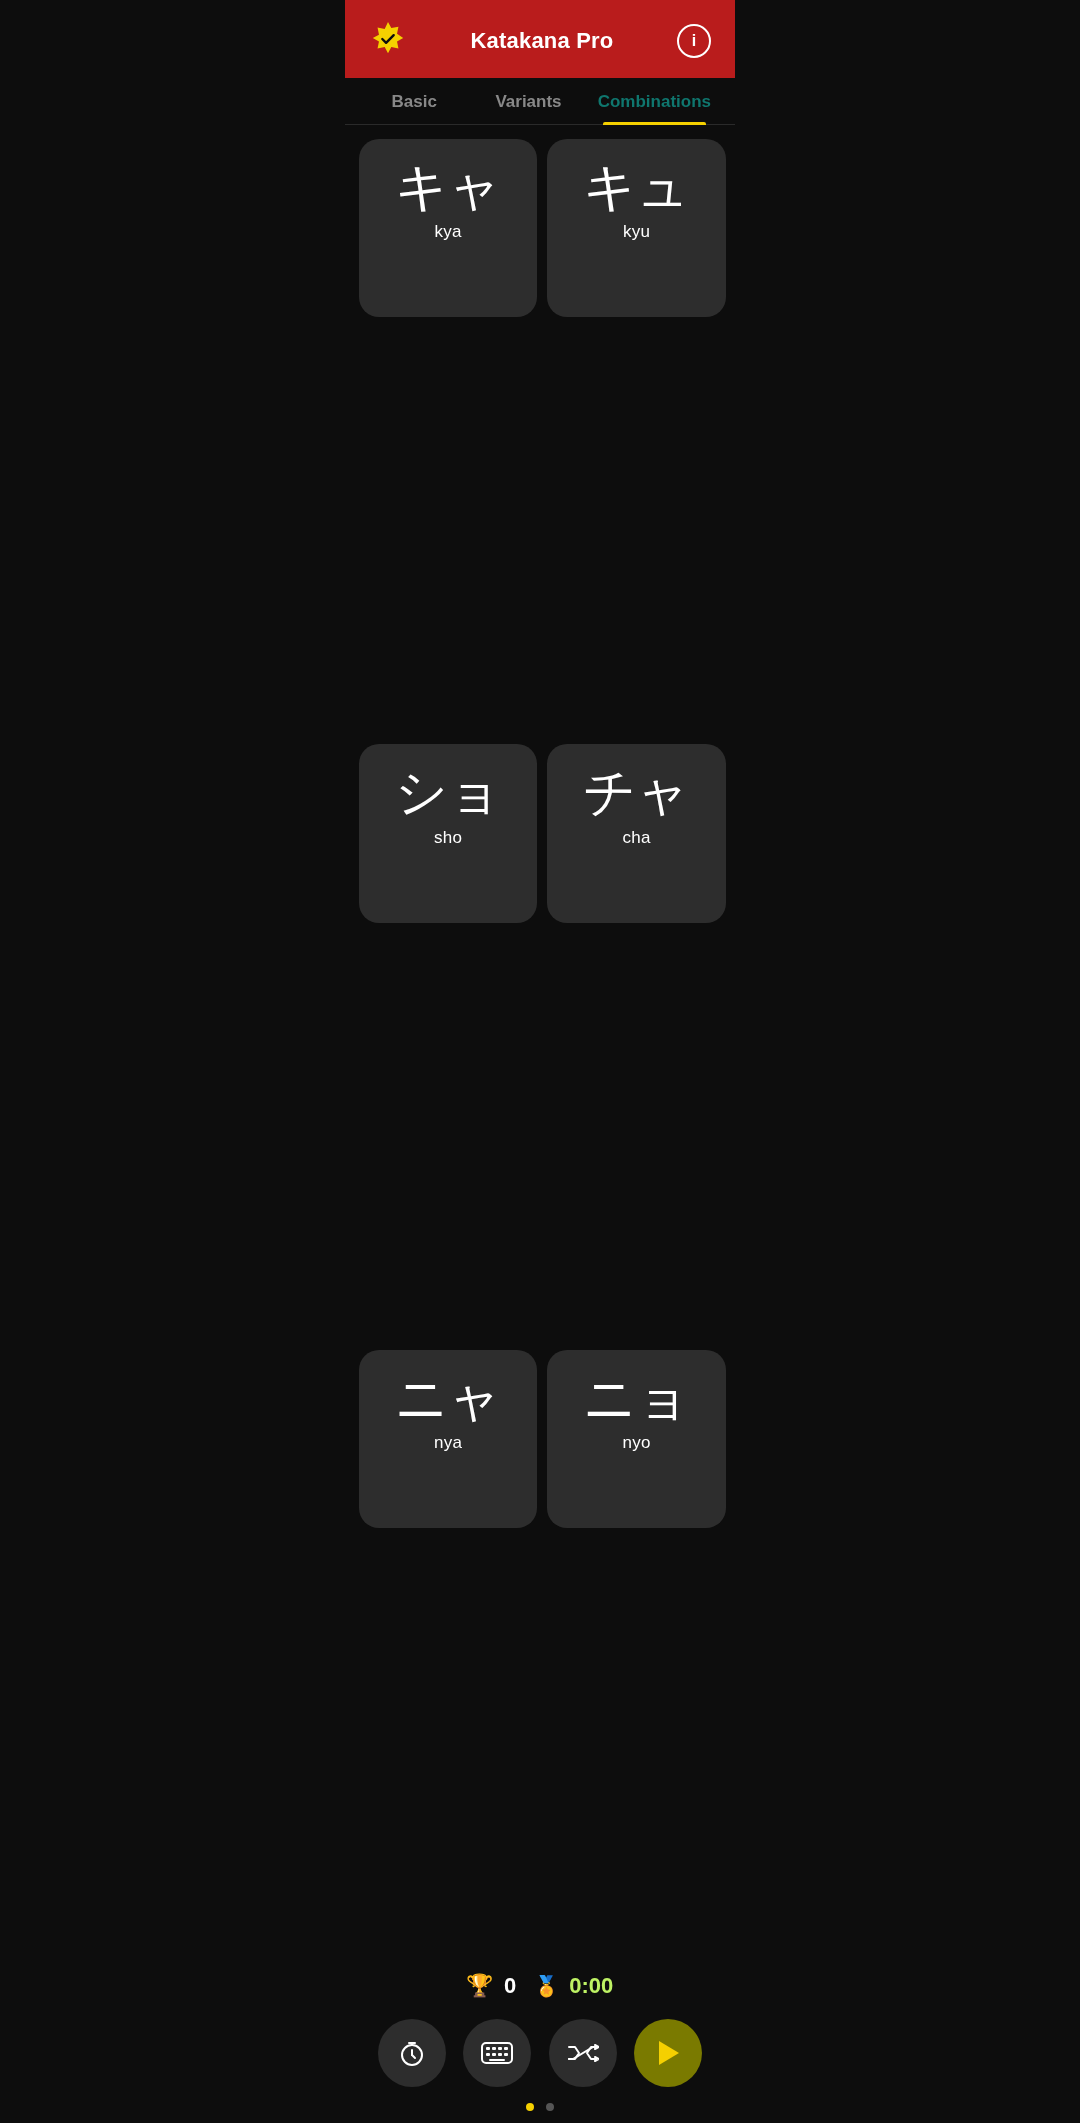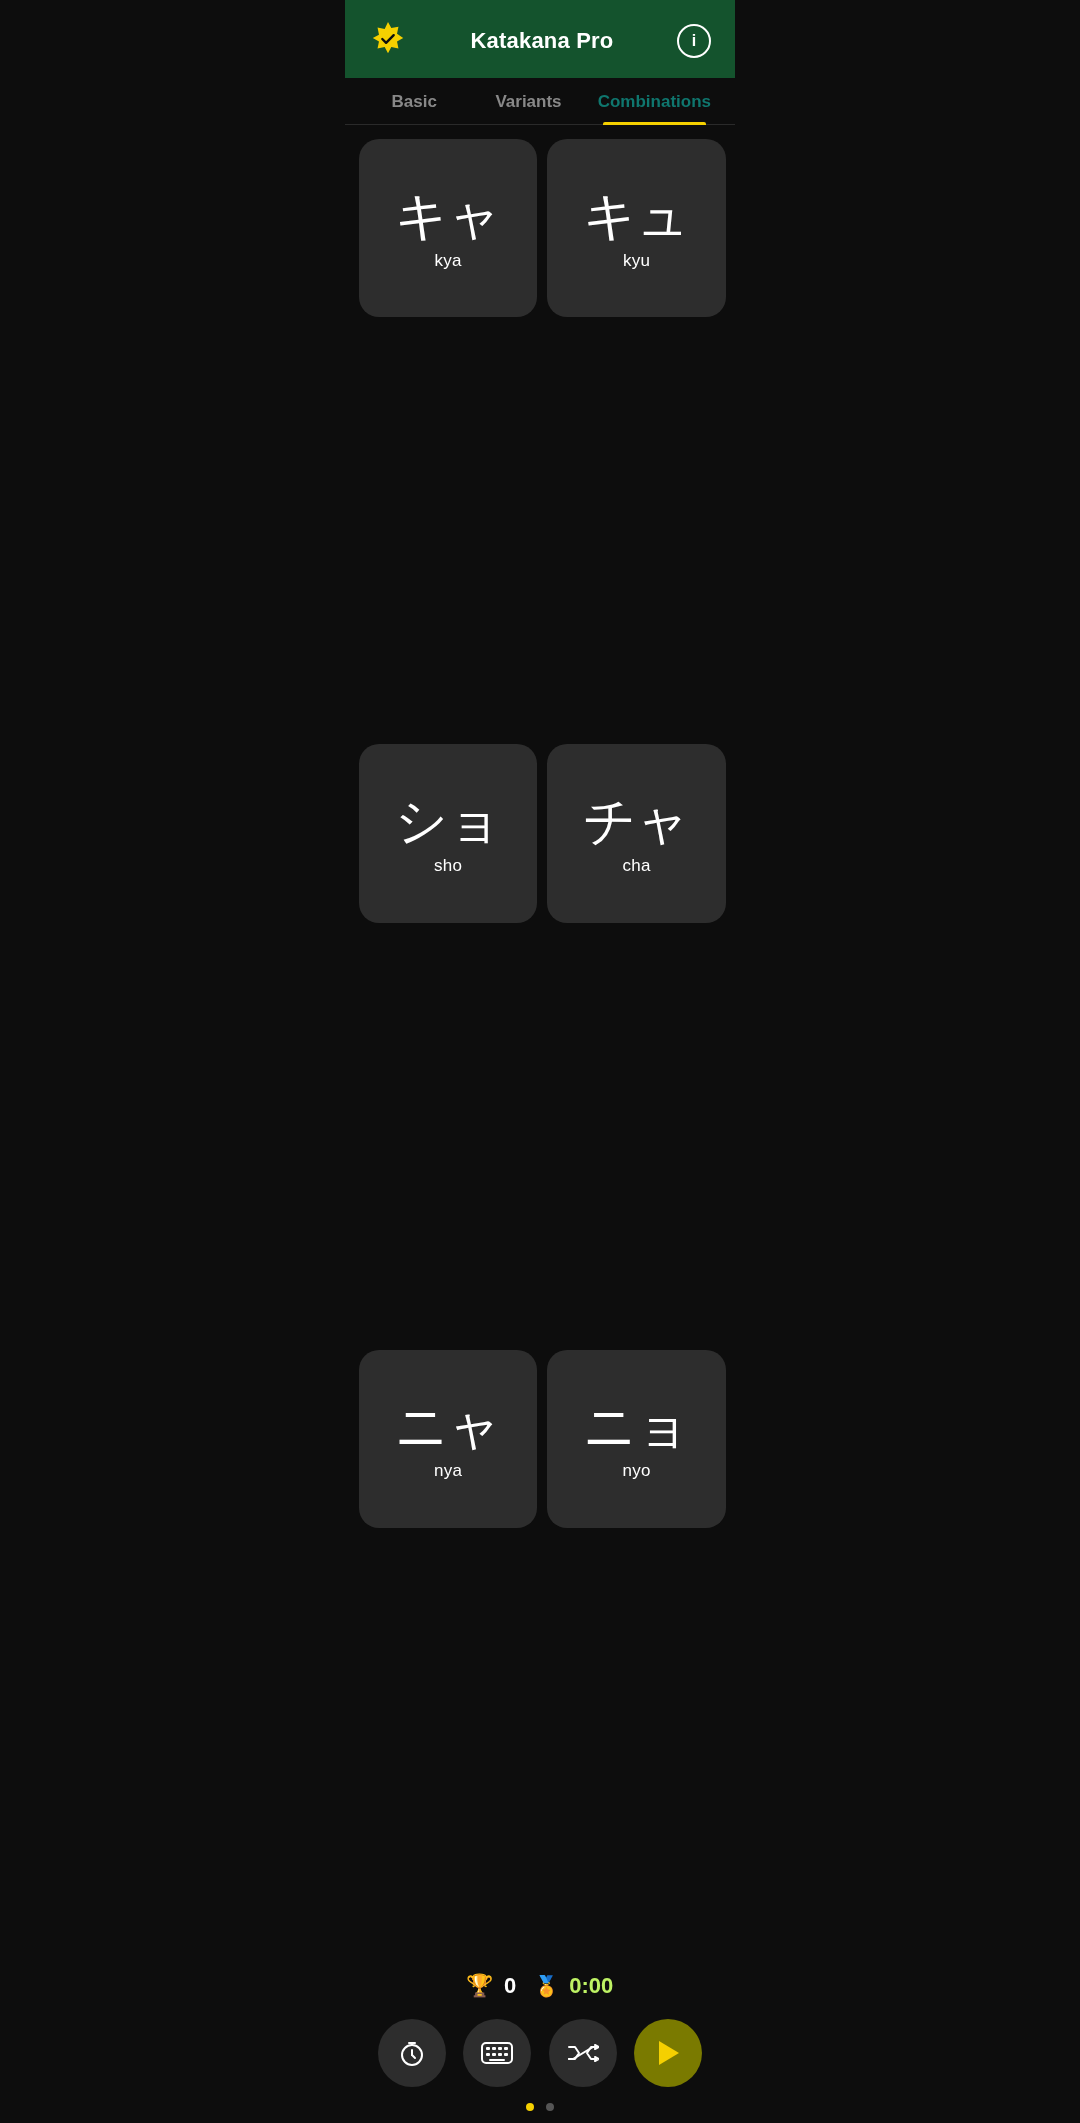--- a/index.html
+++ b/index.html
@@ -15,21 +15,21 @@
       display: flex;
       flex-direction: column;
     }
 
     
     .header {
       display: flex;
       align-items: center;
       justify-content: space-between;
       padding: 20px 24px 16px;
-      background: #14532d;
+      background: #b91c1c;
     }
 
     .header-badge {
       width: 38px;
       height: 38px;
       color: #f5d000;
     }
 
     .header-title {
       font-size: 22px;
@@ -95,21 +95,20 @@
       gap: 10px;
       padding: 14px 14px;
     }
 
     .kana-card {
       background: #2d2d2d;
       border-radius: 20px;
       display: flex;
       flex-direction: column;
       align-items: center;
-      justify-content: center;
       padding: 20px 10px 18px;
       cursor: pointer;
       aspect-ratio: 1;
     }
 
     .kana-char {
       font-size: 52px;
       font-weight: 400;
       line-height: 1.1;
       color: #ffffff;

